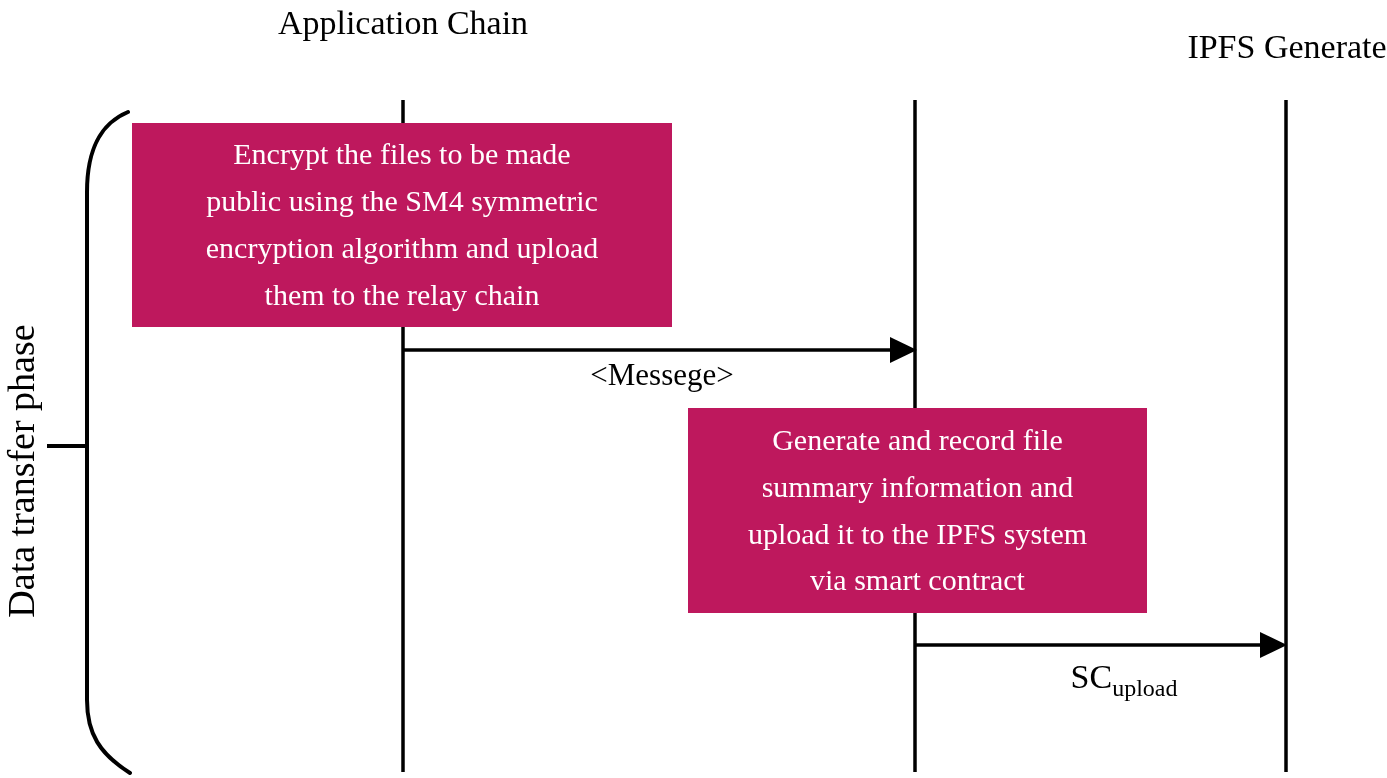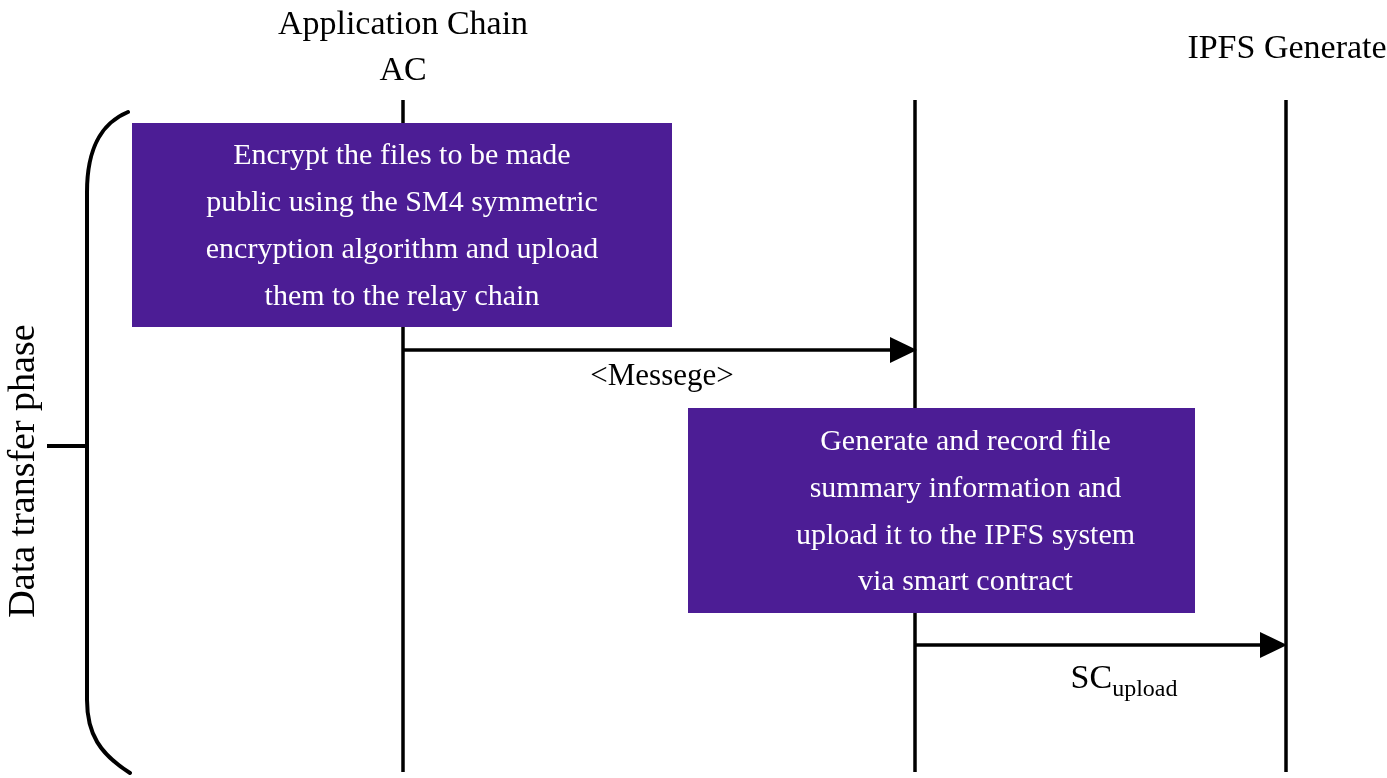--- a/index.html
+++ b/index.html
@@ -18,21 +18,21 @@
   }
   .layer-svg {
     position: absolute;
     left: 0;
     top: 0;
     z-index: 0;
   }
   .note-box {
     position: absolute;
     z-index: 1;
-    background: #4c1d95;
+    background: #be185d;
     color: #ffffff;
     display: flex;
     align-items: center;
     justify-content: center;
     text-align: center;
     font-size: 30px;
     line-height: 1.56;
   }
   .note-text {
     white-space: pre-line;
@@ -91,34 +91,33 @@
 
     <line x1="403" y1="350" x2="890" y2="350" stroke="#000000" stroke-width="3.5"></line>
     <polygon points="890,337 917,350 890,363" fill="#000000"></polygon>
 
     <line x1="915" y1="645" x2="1260" y2="645" stroke="#000000" stroke-width="3.5"></line>
     <polygon points="1260,632 1287,645 1260,658" fill="#000000"></polygon>
   </svg>
 
   <div class="actor-header" style="left:403px; top:0px;">
     <div>Application Chain</div>
-    <div>AC</div>
   </div>
 
 
   <div class="actor-header" style="left:1287px; top:24px;">IPFS Generate</div>
 
   <div class="note-box" style="left:132px; top:123px; width:540px; height:204px;">
     <div class="note-text">Encrypt the files to be made
 public using the SM4 symmetric
 encryption algorithm and upload
 them to the relay chain</div>
   </div>
 
-  <div class="note-box" style="left:688px; top:408px; width:459px; height:205px;padding-left:48px;">
+  <div class="note-box" style="left:688px; top:408px; width:459px; height:205px;">
     <div class="note-text">Generate and record file
 summary information and
 upload it to the IPFS system
 via smart contract</div>
   </div>
 
   <div class="msg-label" style="left:662px; top:357px;">&lt;Messege&gt;</div>
 
   <div class="sc-label" style="left:1102px; top:658px;">
     <span>SC</span><sub>upload</sub>

